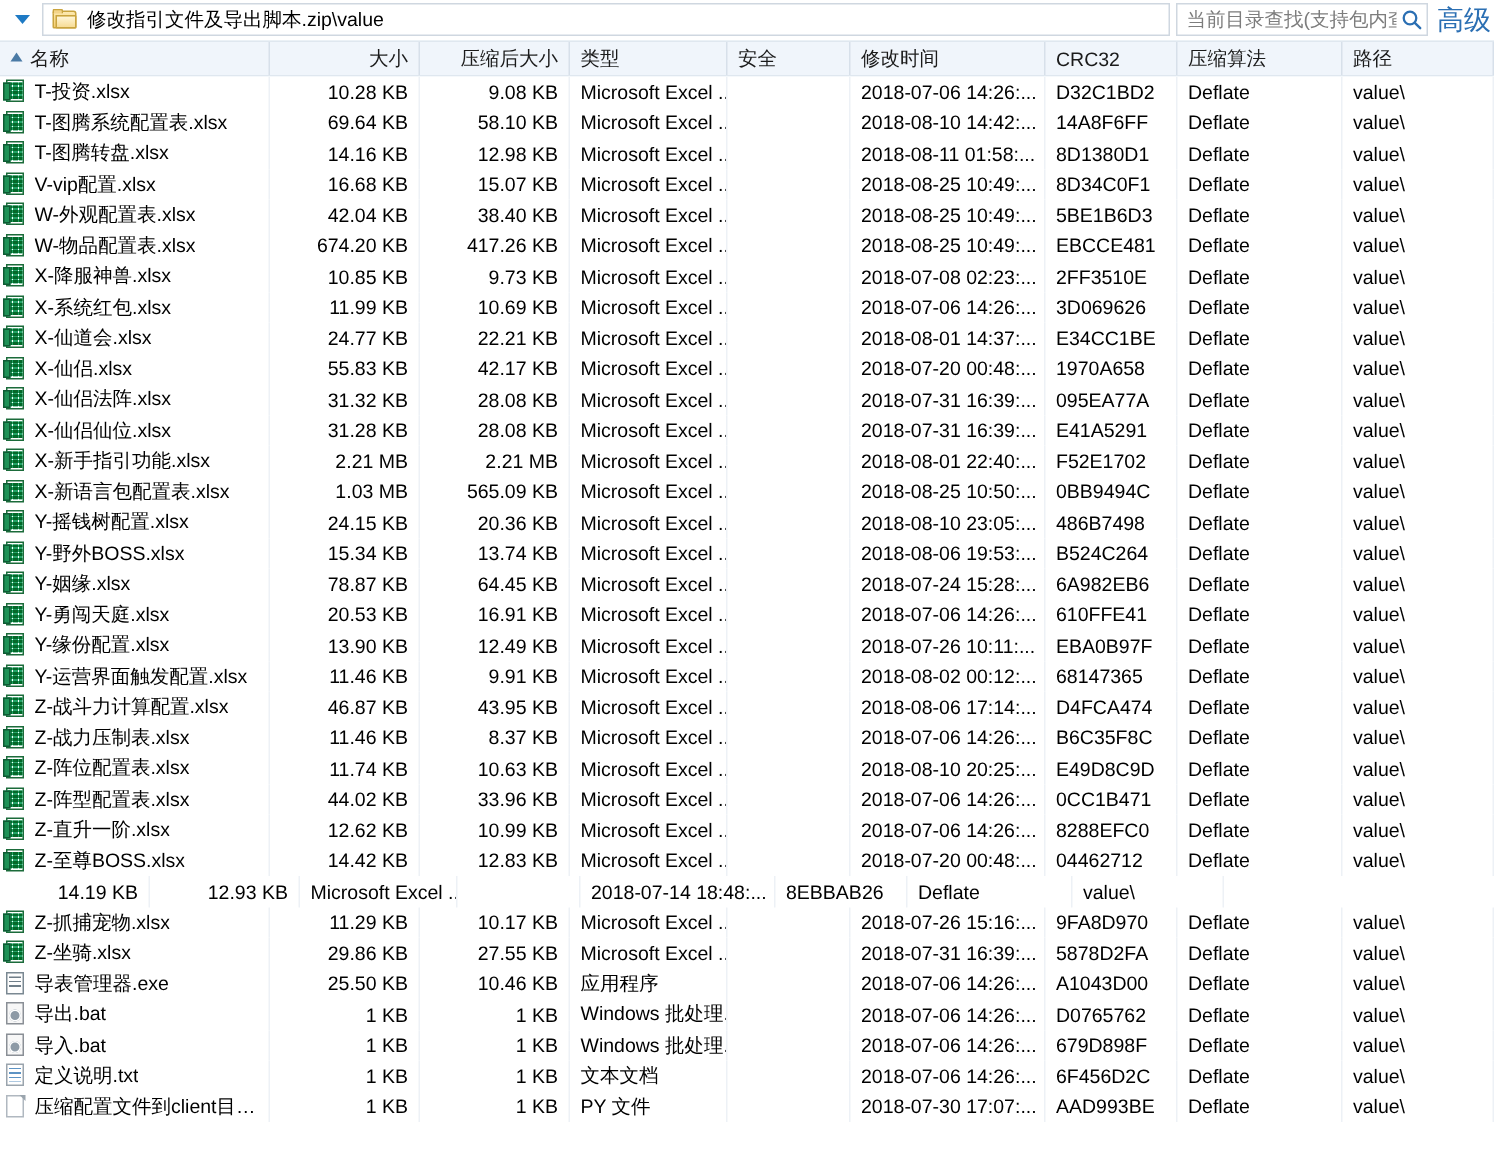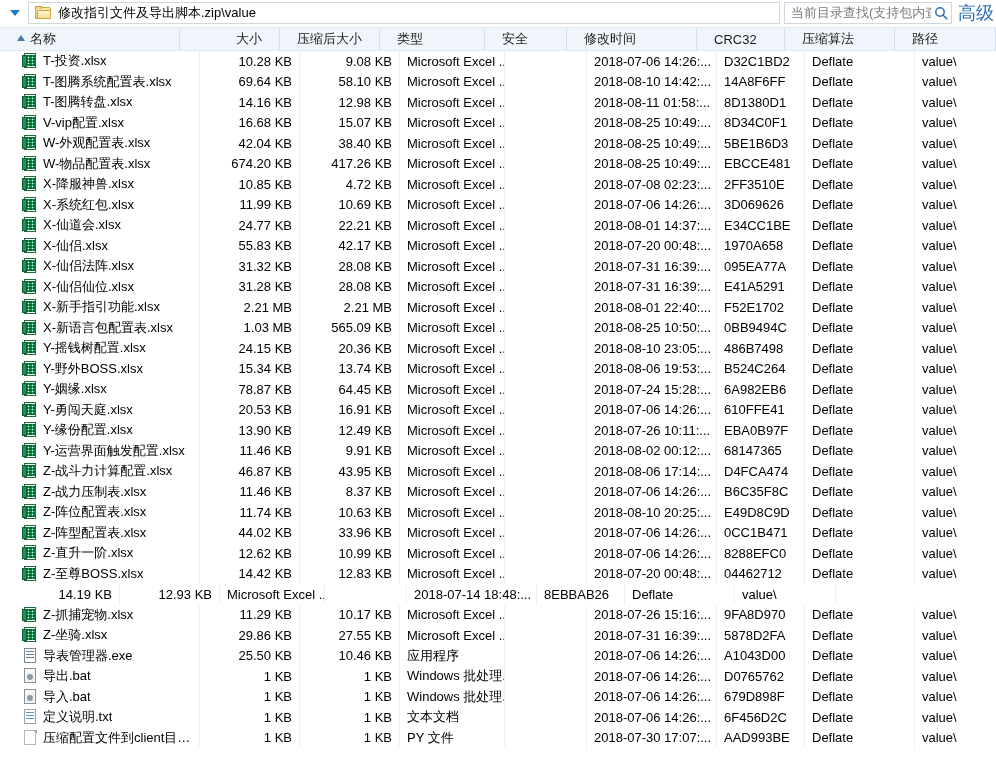--- a/index.html
+++ b/index.html
@@ -133,21 +133,21 @@
     border-bottom: 1px solid #dfe7ef;
     font-size: 13px;
     color: #1b1b1b;
     user-select: none;
   }
   .col-header .hcell {
     display: flex;
     align-items: center;
     height: 100%;
     border-right: 1px solid #d7e0ea;
-    padding: 0 17px;
+    padding: 0 7px;
     overflow: hidden;
     white-space: nowrap;
     cursor: pointer;
   }
   .col-header .hcell.right { justify-content: flex-end; }
   .sort-arrow {
     width: 0; height: 0;
     border-left: 4px solid transparent;
     border-right: 4px solid transparent;
     border-bottom: 6px solid #4a7aa5;
@@ -164,21 +164,20 @@
     position: relative;
   }
   .row {
     height: 20.5px;
     display: flex;
     align-items: center;
     font-size: 13px;
     color: #000000;
     white-space: nowrap;
     cursor: default;
-    padding-left: 20px;
   }
   .cell {
     height: 100%;
     display: flex;
     align-items: center;
     overflow: hidden;
     padding: 0 7px;
     border-right: 1px solid #edf1f6;
   }
   .cell.right { justify-content: flex-end; }
@@ -436,21 +435,21 @@
       <div class="row">
         <div class="cell name w-name">
           <span class="fi fi-xlsx">
             <span class="page"></span>
             <span class="grid"></span>
             <span class="bar"></span>
           </span>
           <span class="name-text">X-降服神兽.xlsx</span>
         </div>
         <div class="cell w-size right">10.85 KB</div>
-        <div class="cell w-csize right">4.72 KB</div>
+        <div class="cell w-csize right">9.73 KB</div>
         <div class="cell w-type">Microsoft Excel ...</div>
         <div class="cell w-sec"></div>
         <div class="cell w-time">2018-07-08 02:23:...</div>
         <div class="cell w-crc">2FF3510E</div>
         <div class="cell w-algo">Deflate</div>
         <div class="cell w-path">value\</div>
       </div>
       <div class="row">
         <div class="cell name w-name">
           <span class="fi fi-xlsx">

